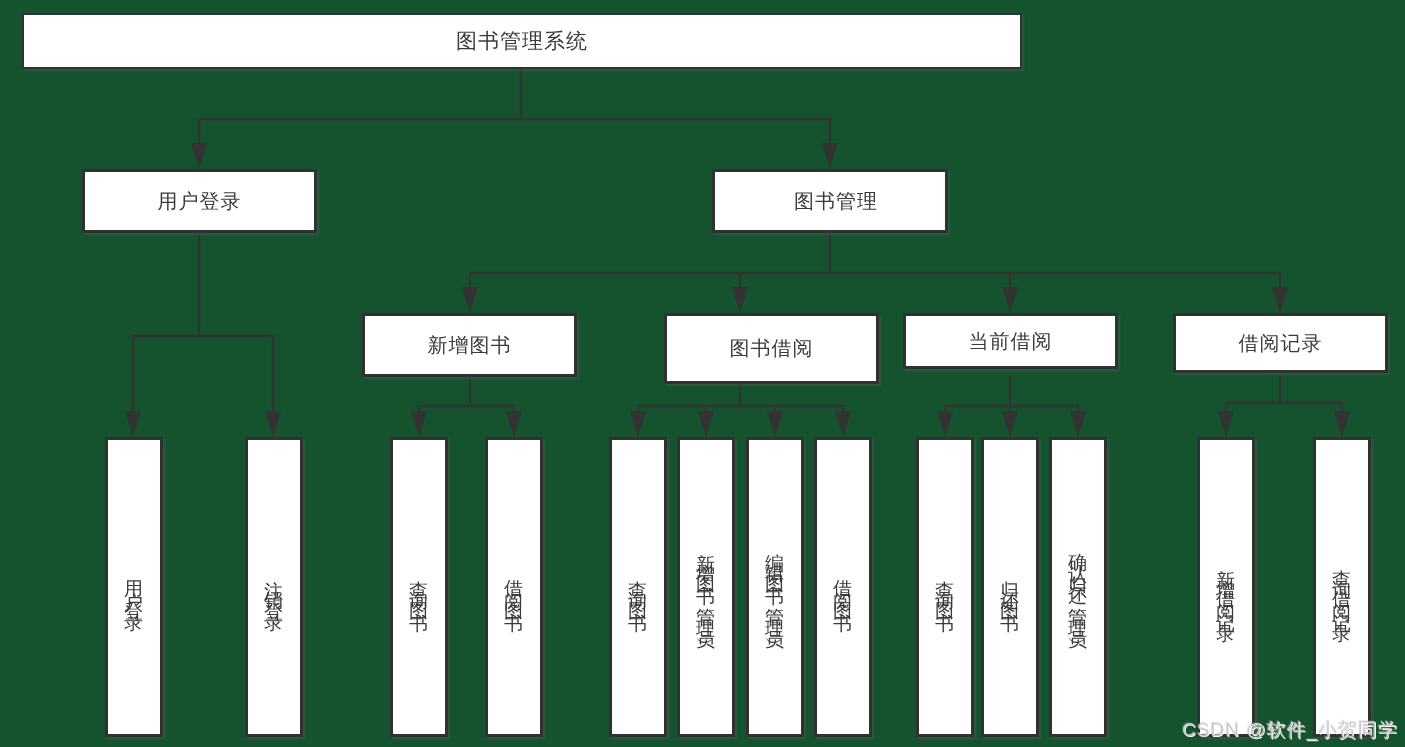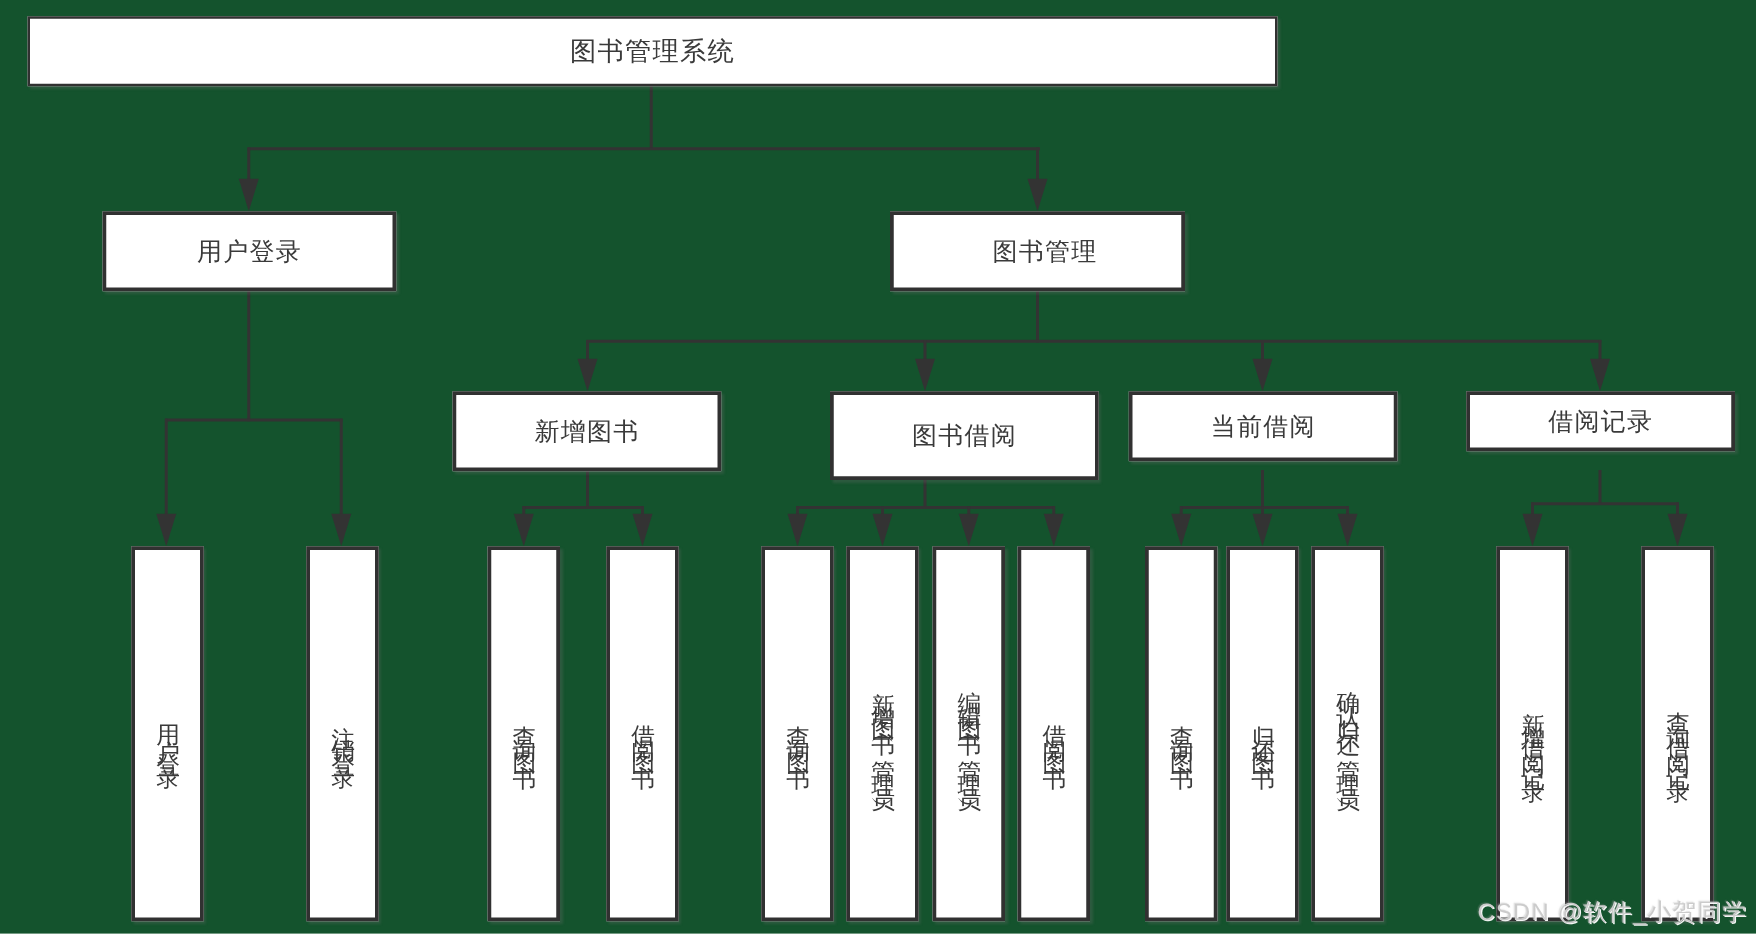--- a/index.html
+++ b/index.html
@@ -120,21 +120,21 @@
   </svg>
 
   <div class="box root-box" style="left:22px; top:13px; width:1000px; height:56px;">图书管理系统</div>
 
   <div class="box" style="left:82px; top:169px; width:235px; height:64px;">用户登录</div>
   <div class="box" style="left:712px; top:169px; width:236px; height:64px;padding-left:12px;">图书管理</div>
 
   <div class="box" style="left:362px; top:313px; width:215px; height:64px;">新增图书</div>
   <div class="box" style="left:633px; top:313px; width:215px; height:71px;margin-left:31px;">图书借阅</div>
   <div class="box" style="left:903px; top:313px; width:215px; height:56px;">当前借阅</div>
-  <div class="box" style="left:1173px; top:313px; width:215px; height:48px;">借阅记录</div>
+  <div class="box" style="left:1173px; top:313px; width:215px; height:60px;">借阅记录</div>
 
   <div class="box leaf" style="left:105px;">
     <span class="vtext">用户登录</span>
   </div>
   <div class="box leaf" style="left:245px;">
     <span class="vtext">注销登录</span>
   </div>
 
   <div class="box leaf" style="left:390px;">
     <span class="vtext">查询图书</span>

